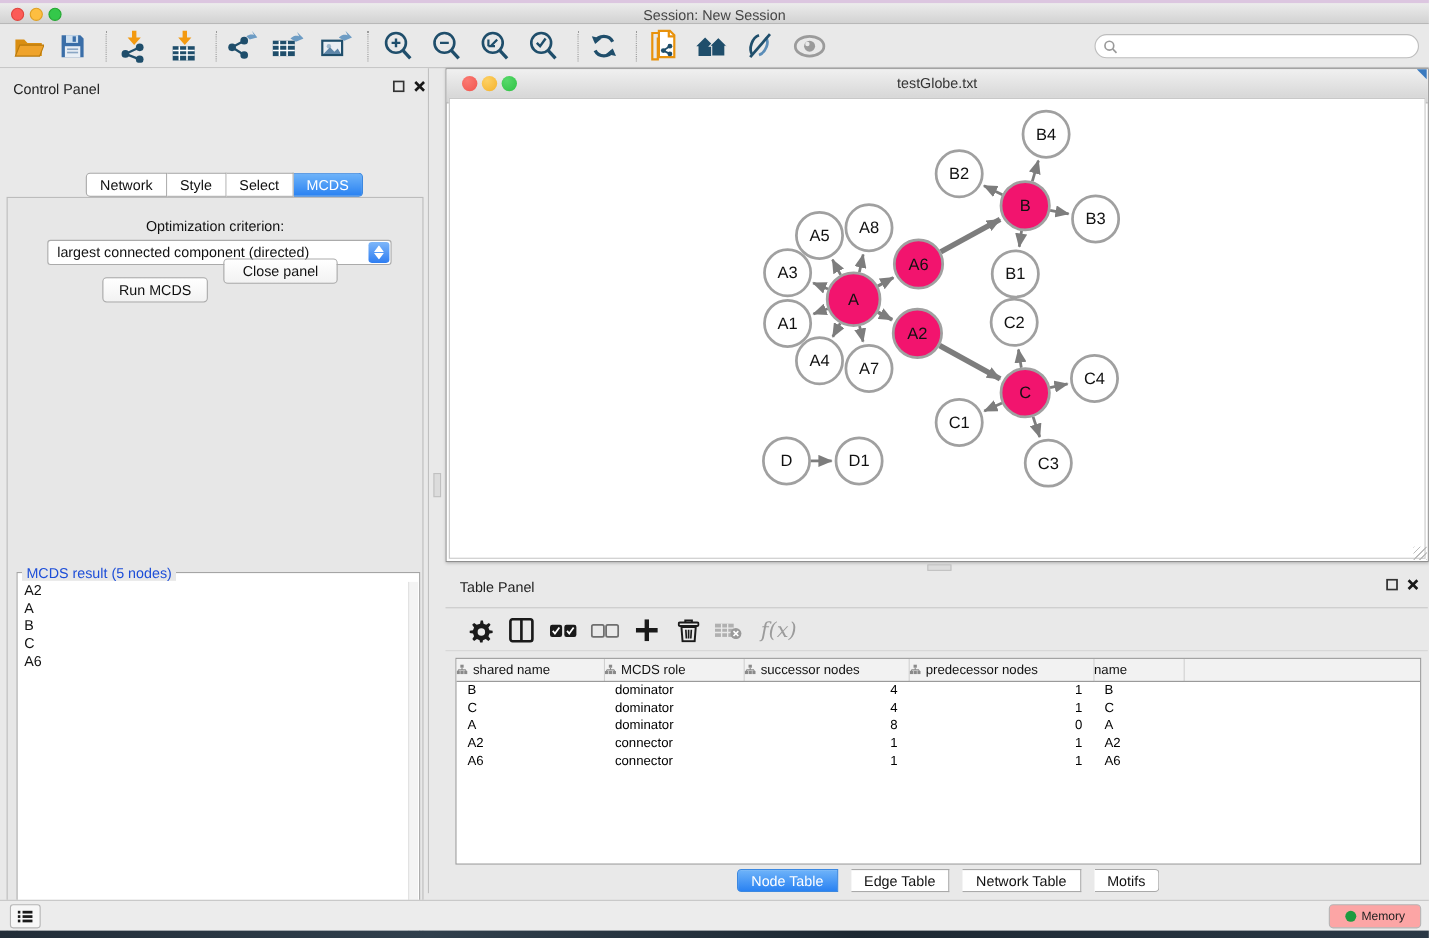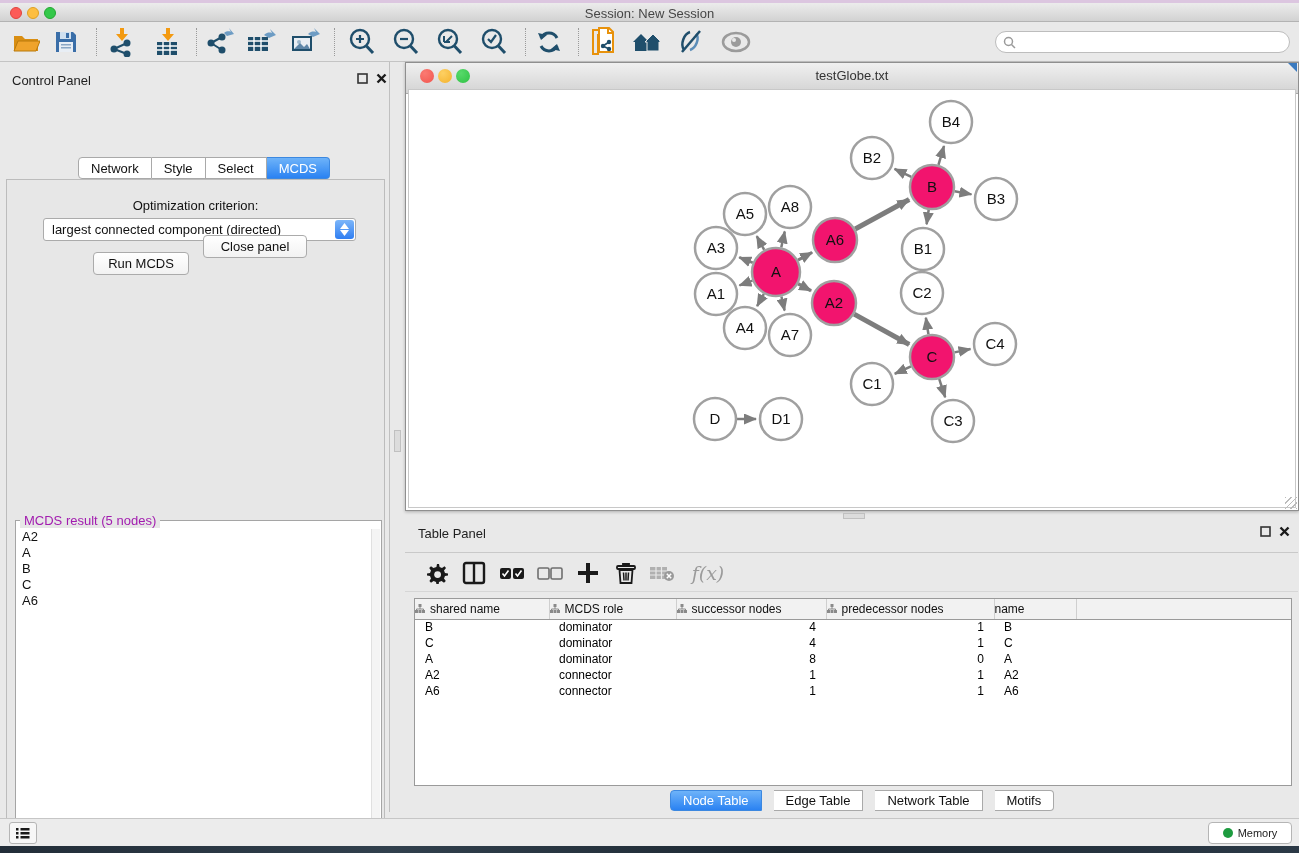--- a/index.html
+++ b/index.html
@@ -38,21 +38,21 @@
   .tab.active { background:linear-gradient(#6eb3f9,#2a82f2); color:#fff; border-color:#3c88e0; }
   .cp-content { left:6px; top:117px; width:379px; height:689px; border:1px solid #bcbcbc; background:#e7e7e7; }
   .opt-label { width:100%; text-align:center; font-size:13px; color:#111; }
   .combo { left:36px; top:38px; width:313px; height:23px; background:#fff; border:1px solid #ababab;
     border-radius:3px; display:flex; align-items:center; font-size:13px; color:#111; padding-left:8px; }
   .combo-step { position:absolute; right:1px; top:1px; width:19px; height:19px; border-radius:3px;
     background:linear-gradient(#7db6f9,#2f7ef2); display:flex; flex-direction:column; align-items:center; justify-content:center; gap:1px; }
   .pushbtn { height:23px; background:linear-gradient(#ffffff,#f2f2f2); border:1px solid #ababab; border-radius:4px;
     font-size:13px; color:#111; display:flex; align-items:center; justify-content:center; }
   .groupbox { left:8px; top:340px; width:367px; height:340px; border:1px solid #a5a5a5; background:#fff; }
-  .groupbox-legend { position:absolute; top:-8px; left:4px; background:#e7e7e7; padding:0 4px; font-size:13px; color:#a21caf; }
+  .groupbox-legend { position:absolute; top:-8px; left:4px; background:#e7e7e7; padding:0 4px; font-size:13px; color:#1d4ed8; }
   .result-list { position:absolute; left:1px; top:8px; width:355px; height:328px; font-size:13px; color:#111; line-height:16px; padding-left:5px; }
   .result-scroll { position:absolute; right:1px; top:8px; width:9px; height:328px; background:#f4f4f4; border-left:1px solid #e0e0e0; }
 
   
   .vsplit-grip { left:394px; top:430px; width:7px; height:22px; background:#dcdcdc; border:1px solid #c0c0c0; }
   .hsplit-grip { left:843px; top:513px; width:22px; height:6px; background:#dcdcdc; border:1px solid #c0c0c0; }
 
   
   .net-window { left:405px; top:62px; width:894px; height:449px; background:#fff;
     border:1px solid #8f8f8f; box-shadow:0 1px 3px rgba(0,0,0,.25); }
@@ -81,21 +81,21 @@
   .ntable th:last-child { border-right:none; }
   .ntable td { height:16px; font-size:12px; color:#000; padding:0 10px; white-space:nowrap; }
   .ntable td.num { text-align:right; }
   .tp-tabs { left:279px; top:270px; display:flex;gap:12px; }
   .tp-tab { height:21px; padding:0 12px; font-size:13px; }
 
   
   .statusbar { left:0; top:818px; width:1299px; height:28px; background:#ececec; border-top:1px solid #c6c6c6; }
   .sb-btn { left:9px; top:3px; width:28px; height:22px; background:#f7f7f7; border:1px solid #b5b5b5; border-radius:3px;
     display:flex; align-items:center; justify-content:center; }
-  .mem-btn { left:1208px; top:3px; width:84px; height:22px; background:#ffffff; border:1px solid #b5b5b5; border-radius:4px;
+  .mem-btn { left:1208px; top:3px; width:84px; height:22px; background:#fca5a5; border:1px solid #b5b5b5; border-radius:4px;
     display:flex; align-items:center; justify-content:center; gap:5px; font-size:11px; color:#222; }
   .mem-dot { width:10px; height:10px; border-radius:50%; background:#1d9b3f; }
   .wallpaper { left:0; top:846px; width:1299px; height:7px;
     background:linear-gradient(90deg,#222d38,#31404d 30%,#1d2832 60%,#2b3946); }
 </style>
 </head>
 <body>
 
 <div class="abs menustrip"></div>
 <div class="abs titlebar">

